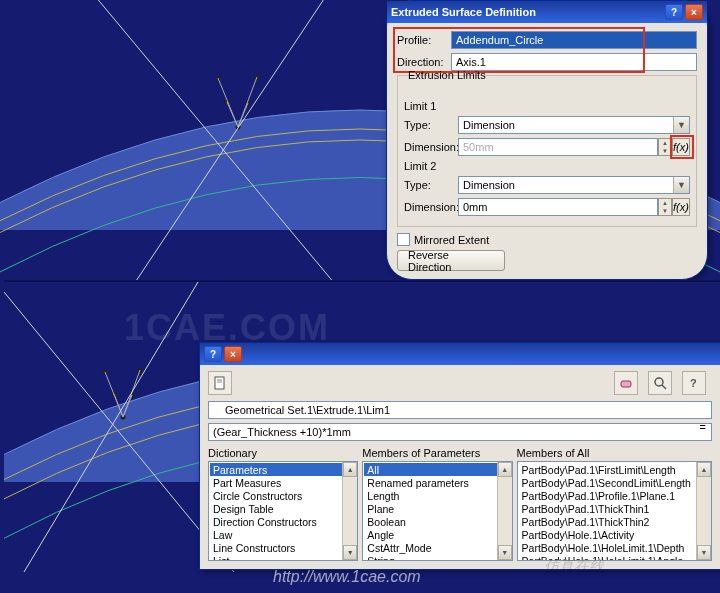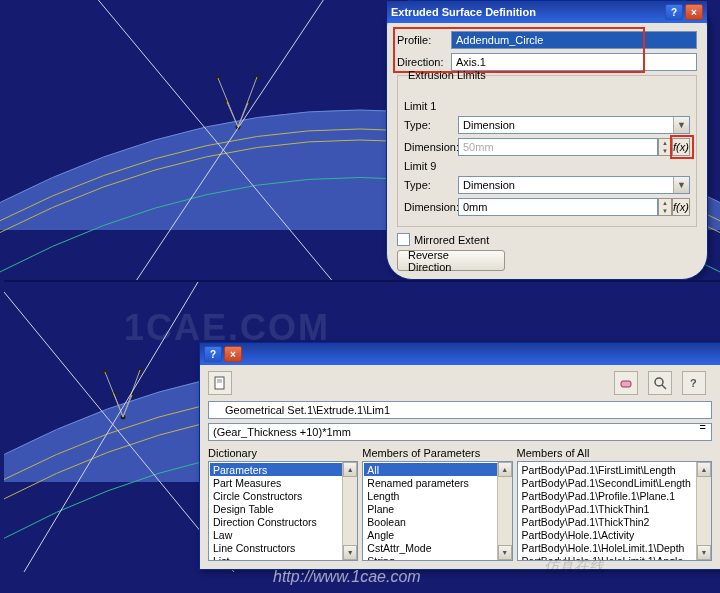--- a/index.html
+++ b/index.html
@@ -325,21 +325,21 @@
           <div class="lbl">Dimension:</div>
           <div class="field" style="color:#aaa;">50mm</div>
           <div class="spin-btn">
               <div>▲</div>
               <div>▼</div>
             </div>
           <div class="formula-btn">f(x)</div>
           <div class="annot2 red-box" style="right:-4px; top:-3px;"></div>
         </div>
 
-        <div class="subhdr">Limit 9</div>
+        <div class="subhdr">Limit 2</div>
         <div class="row">
           <div class="lbl">Type:</div>
           <div class="combo">
             <div class="combo-text">Dimension</div>
             <div class="combo-arrow">▼</div>
           </div>
         </div>
         <div class="row">
           <div class="lbl">Dimension:</div>
           <div class="field">0mm</div>

